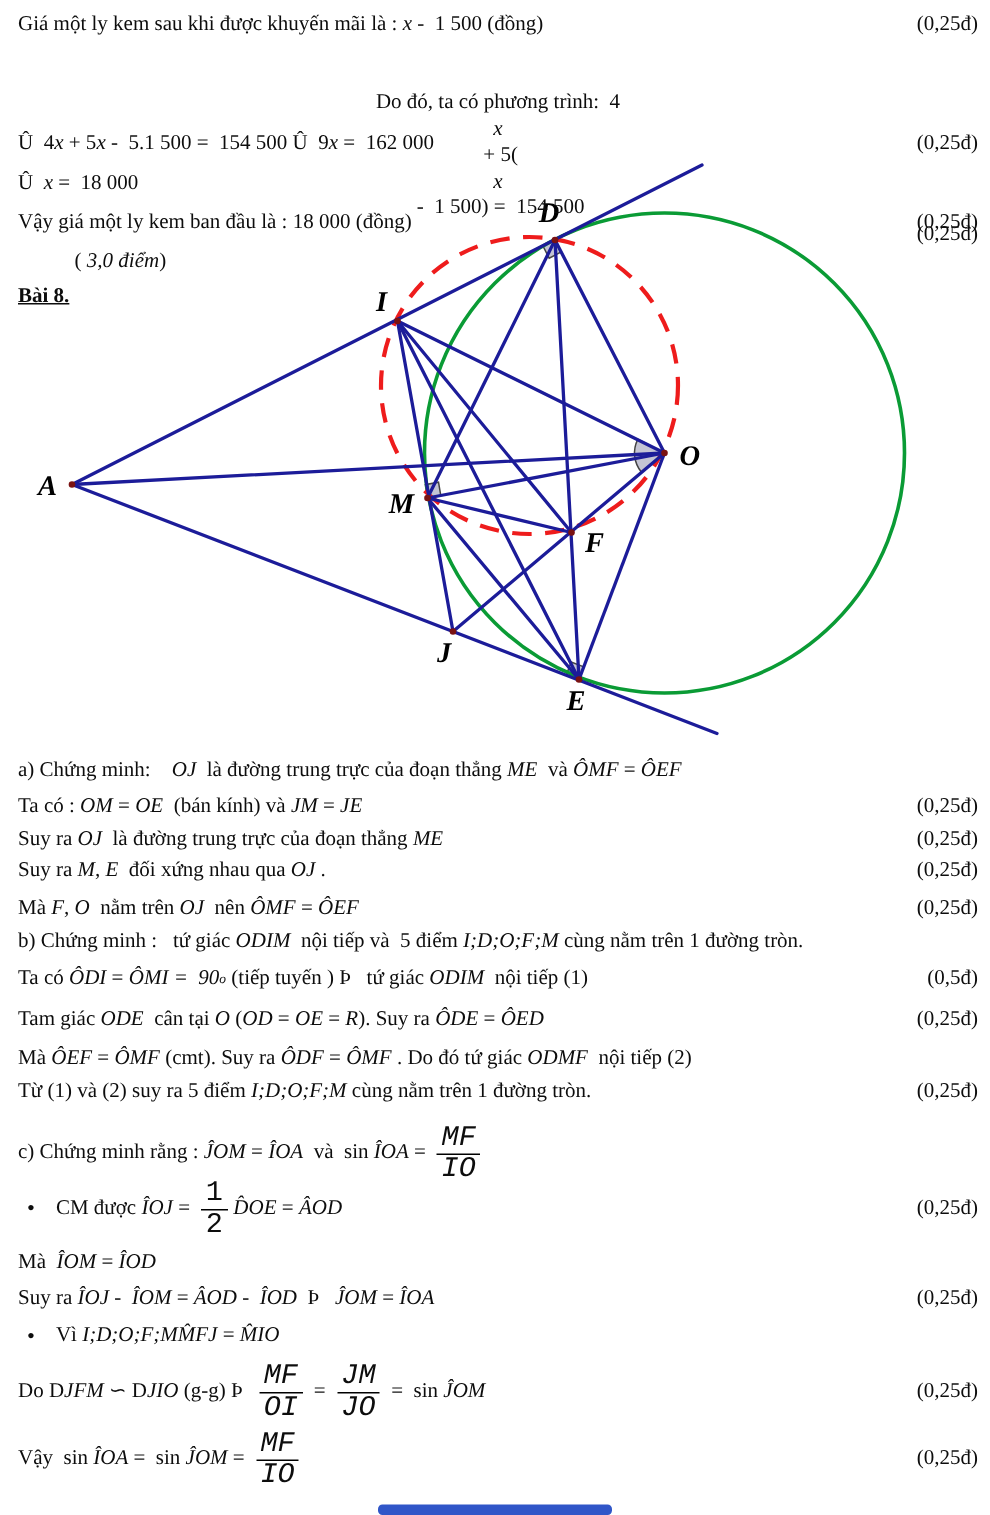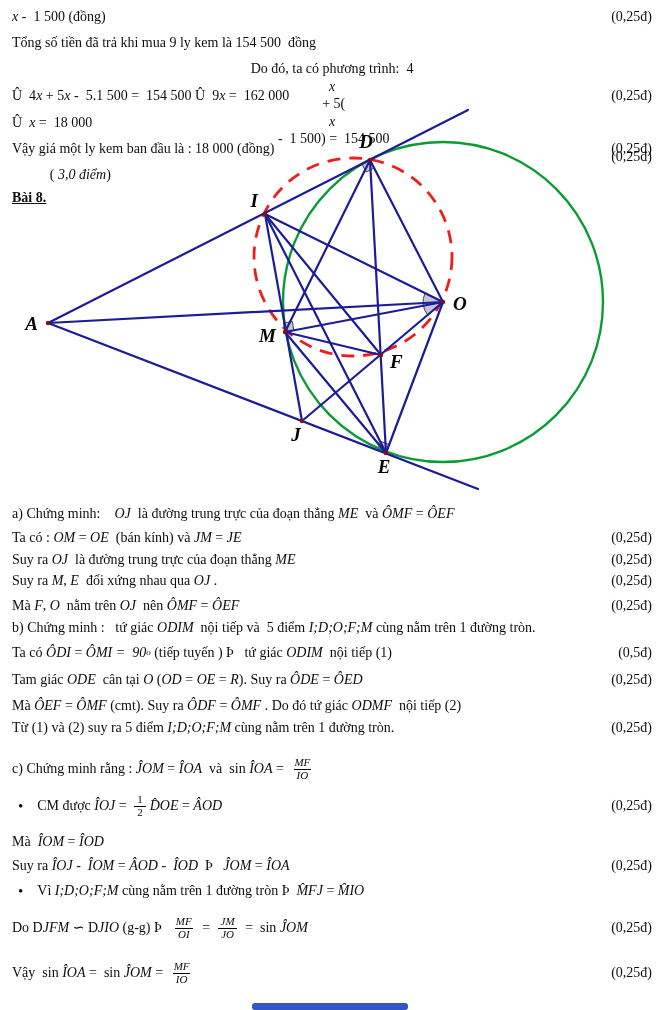--- a/index.html
+++ b/index.html
@@ -16,21 +16,21 @@
   }
   .line.tall{height:42px;}
   .line span.run{white-space:pre-wrap;}
   .it{font-style:italic;}
   .b{font-weight:bold;}
   .u{text-decoration:underline;margin-top:46px;}
   .bullet{font-size:15px;margin:0 14px 0 6px;}
   .score{margin-left:auto;white-space:pre;}
   .frac{
     display:inline-flex;flex-direction:column;align-items:center;
-    vertical-align:middle;margin:0 4px;line-height:1.05;font-size:11px;
+    vertical-align:middle;margin:0 4px;line-height:1.05;font-size:19px;font-family:Liberation Mono, monospace;
   }
   .frac .num{padding:0 3px;}
   .frac .den{border-top:1.2px solid #000;padding:0 3px;}
   sup{font-size:9px;}
   .bottom-bar{
     position:absolute;left:252px;top:1003px;width:156px;height:7px;
     border-radius:3px;
   }
 </style>
 </head>
@@ -71,26 +71,24 @@
       <text x="258" y="207" text-anchor="end" fill="#000000" font-family="&quot;Liberation Serif&quot;, serif" font-size="19" font-style="italic" font-weight="bold">I</text>
       <text x="366" y="148" text-anchor="middle" fill="#000000" font-family="&quot;Liberation Serif&quot;, serif" font-size="19" font-style="italic" font-weight="bold">D</text>
       <text x="453" y="310" text-anchor="start" fill="#000000" font-family="&quot;Liberation Serif&quot;, serif" font-size="19" font-style="italic" font-weight="bold">O</text>
       <text x="276" y="342" text-anchor="end" fill="#000000" font-family="&quot;Liberation Serif&quot;, serif" font-size="19" font-style="italic" font-weight="bold">M</text>
       <text x="390" y="368" text-anchor="start" fill="#000000" font-family="&quot;Liberation Serif&quot;, serif" font-size="19" font-style="italic" font-weight="bold">F</text>
       <text x="296" y="441" text-anchor="middle" fill="#000000" font-family="&quot;Liberation Serif&quot;, serif" font-size="19" font-style="italic" font-weight="bold">J</text>
       <text x="384" y="473" text-anchor="middle" fill="#000000" font-family="&quot;Liberation Serif&quot;, serif" font-size="19" font-style="italic" font-weight="bold">E</text>
     </svg>
   <div class="textlayer">
       <div class="line" style="top: 8px;">
+        <span class="run">Giá một ly kem sau khi được khuyến mãi là : </span>
         <span class="run it">x</span>
         <span class="run"> -  1 500 (đồng)</span>
         <span class="score">(0,25đ)</span>
-      </div>
-      <div class="line" style="top: 34px;">
-        <span class="run">Tổng số tiền đã trả khi mua 9 ly kem là 154 500  đồng</span>
       </div>
       <div class="line" style="top: 60px; flex-direction: column;">
         <span class="run">Do đó, ta có phương trình:  4</span>
         <span class="run it">x</span>
         <span class="run"> + 5(</span>
         <span class="run it">x</span>
         <span class="run"> -  1 500) =  154 500</span>
         <span class="score">(0,25đ)</span>
       </div>
       <div class="line" style="top: 87px;">
@@ -269,21 +267,20 @@
         <span class="run">  Þ   </span>
         <span class="run it">ĴOM</span>
         <span class="run"> = </span>
         <span class="run it">ÎOA</span>
         <span class="score">(0,25đ)</span>
       </div>
       <div class="line" style="top: 882px;">
         <span class="bullet">•</span>
         <span class="run">Vì </span>
         <span class="run it">I;D;O;F;M</span>
-        <span class="run"> cùng nằm trên 1 đường tròn Þ  </span>
         <span class="run it">M̂FJ</span>
         <span class="run"> = </span>
         <span class="run it">M̂IO</span>
       </div>
       <div class="line tall" style="top: 907px;">
         <span class="run">Do D</span>
         <span class="run it">JFM</span>
         <span class="run"> ∽ D</span>
         <span class="run it">JIO</span>
         <span class="run"> (g-g) Þ  </span>

